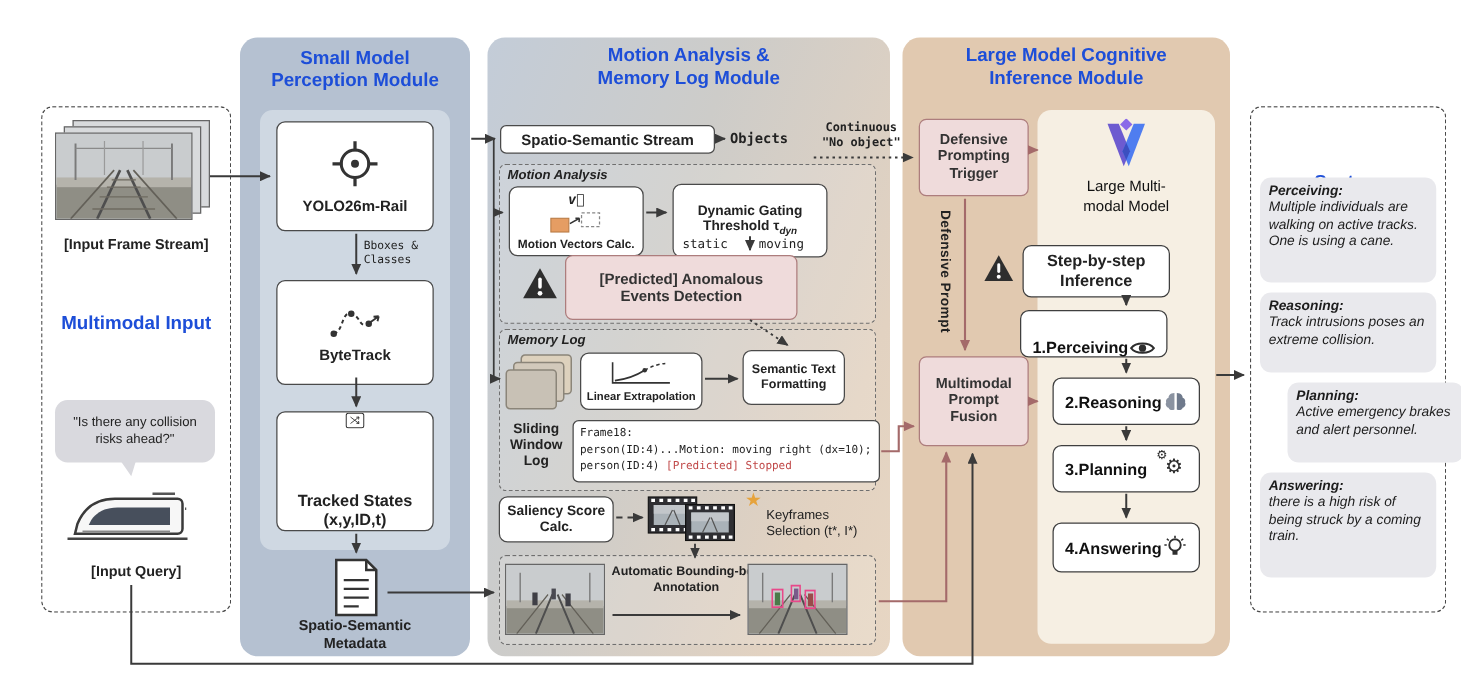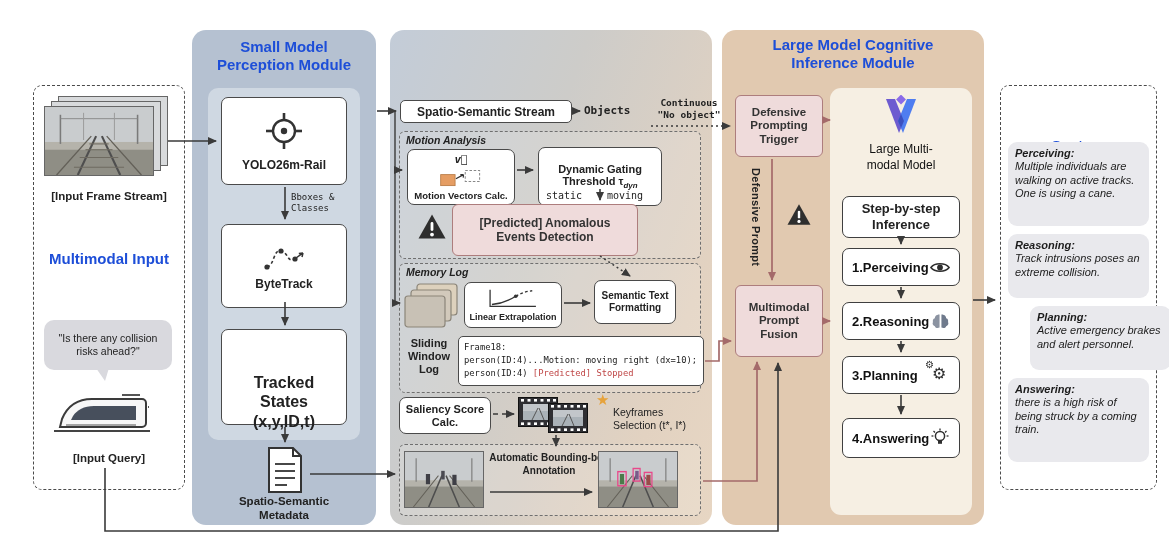--- a/index.html
+++ b/index.html
@@ -119,36 +119,37 @@
     </svg>
     <div class="b" style="font-size:12px;">ByteTrack</div>
   </div>
 
   <div class="abs wbox" style="left:221px;top:329px;width:126px;height:96px;gap:7px;">
     <svg width="38" height="32" viewBox="0 0 38 32">
       <rect x="1.5" y="1.5" width="35" height="29" rx="4" fill="none" stroke="#333" stroke-width="2"></rect>
       <path d="M10,22 L27,9 M27,9 l-5.4,0.4 M27,9 l-1,5" stroke="#333" stroke-width="1.8" fill="none"></path>
       <path d="M10,9 L27,22 M27,22 l-5.4,-0.4 M27,22 l-1,-5" stroke="#333" stroke-width="1.8" fill="none"></path>
     </svg>
-    <div class="b" style="font-size:16px;width:104px;line-height:1.2;margin-top:43px;">Tracked States (x,y,ID,t)</div>
+    <div class="b" style="font-size:13px;width:104px;line-height:1.2;margin-top:43px;">Tracked States (x,y,ID,t)</div>
   </div>
 
   <div class="abs" style="left:265px;top:446px;">
     <svg width="40" height="48" viewBox="0 0 40 48">
       <path d="M4,2 H28 L36,10 V46 H4 z" fill="#fff" stroke="#333" stroke-width="2"></path>
       <path d="M28,2 V10 H36" fill="none" stroke="#333" stroke-width="2"></path>
       <line x1="10" y1="18" x2="30" y2="18" stroke="#333" stroke-width="1.8"></line>
       <line x1="10" y1="25" x2="30" y2="25" stroke="#333" stroke-width="1.8"></line>
       <line x1="10" y1="32" x2="30" y2="32" stroke="#333" stroke-width="1.8"></line>
       <line x1="10" y1="39" x2="22" y2="39" stroke="#333" stroke-width="1.8"></line>
     </svg>
   </div>
   <div class="abs b ctr" style="left:234px;top:495px;width:100px;font-size:11.5px;line-height:1.18;">Spatio-Semantic Metadata</div>
 
   <div class="abs panel" style="left:390px;top:30px;width:322px;height:495px;background:linear-gradient(110deg,#c3ccd8 0%,#cdccc9 40%,#e2d2c1 80%,#e7d6c3 100%);"></div>
+  <div class="abs title" style="left:476px;top:36px;width:150px;">Motion Analysis &amp; Memory Log Module</div>
 
   <div class="abs wbox" style="left:400px;top:100px;width:172px;height:23px;border-radius:5px;">
     <div class="b" style="font-size:12px;">Spatio-Semantic Stream</div>
   </div>
   <div class="abs mono b" style="left:584px;top:104px;font-size:11px;">Objects</div>
 
   <div class="abs dash" style="left:399px;top:131px;width:302px;height:128px;background:rgba(255,255,255,0.14);"></div>
   <div class="abs b i" style="left:406px;top:134px;font-size:10.5px;">Motion Analysis</div>
 
   <div class="abs wbox" style="left:407px;top:149px;width:108px;height:56px;gap:1px;padding:2px 0;">
@@ -337,25 +338,25 @@
       <path d="M38,4 L29,4 L20,26 L25,38 z" fill="#4f7df0"></path>
       <path d="M20,26 L23,19 L26,26 L23,33 z" fill="#3b4fc0"></path>
       <rect x="19.5" y="1" width="7" height="7" fill="#8a6ae8" transform="rotate(45 23 4.5)"></rect>
     </svg>
   </div>
   <div class="abs ctr" style="left:840px;top:142px;width:122px;font-size:12px;line-height:1.3;color:#111;">
     <div>Large Multi-</div>
     <div>modal Model</div>
   </div>
 
-  <div class="abs stepbox" style="left:842px;top:196px;width:118px;height:42px;justify-content:center;">
+  <div class="abs stepbox" style="left:818px;top:196px;width:118px;height:42px;justify-content:center;">
     <div class="ctr b" style="font-size:13px;width:96px;line-height:1.2;">Step-by-step Inference</div>
   </div>
 
-  <div class="abs stepbox" style="left:842px;top:248px;width:118px;height:38px;">
+  <div class="abs stepbox" style="left:816px;top:248px;width:118px;height:38px;align-items:flex-end;">
     <span class="steplabel">1.Perceiving</span>
     <svg width="20" height="13" viewBox="0 0 22 14">
       <path d="M1,7 C5,1.5 17,1.5 21,7 C17,12.5 5,12.5 1,7 z" fill="none" stroke="#2e2e2e" stroke-width="1.7"></path>
       <circle cx="11" cy="7" r="3.2" fill="#2e2e2e"></circle>
     </svg>
   </div>
   <div class="abs stepbox" style="left:842px;top:302px;width:118px;height:38px;">
     <span class="steplabel">2.Reasoning</span>
     <svg width="19" height="16" viewBox="0 0 20 17">
       <path d="M9,1.5 C5,1.5 4,4 4,5.5 C2,6 1.5,8 2,9.5 C1,11 2,13.5 4,14 C4.5,16 7,16.5 9,15.5 z" fill="#8b93a1"></path>

